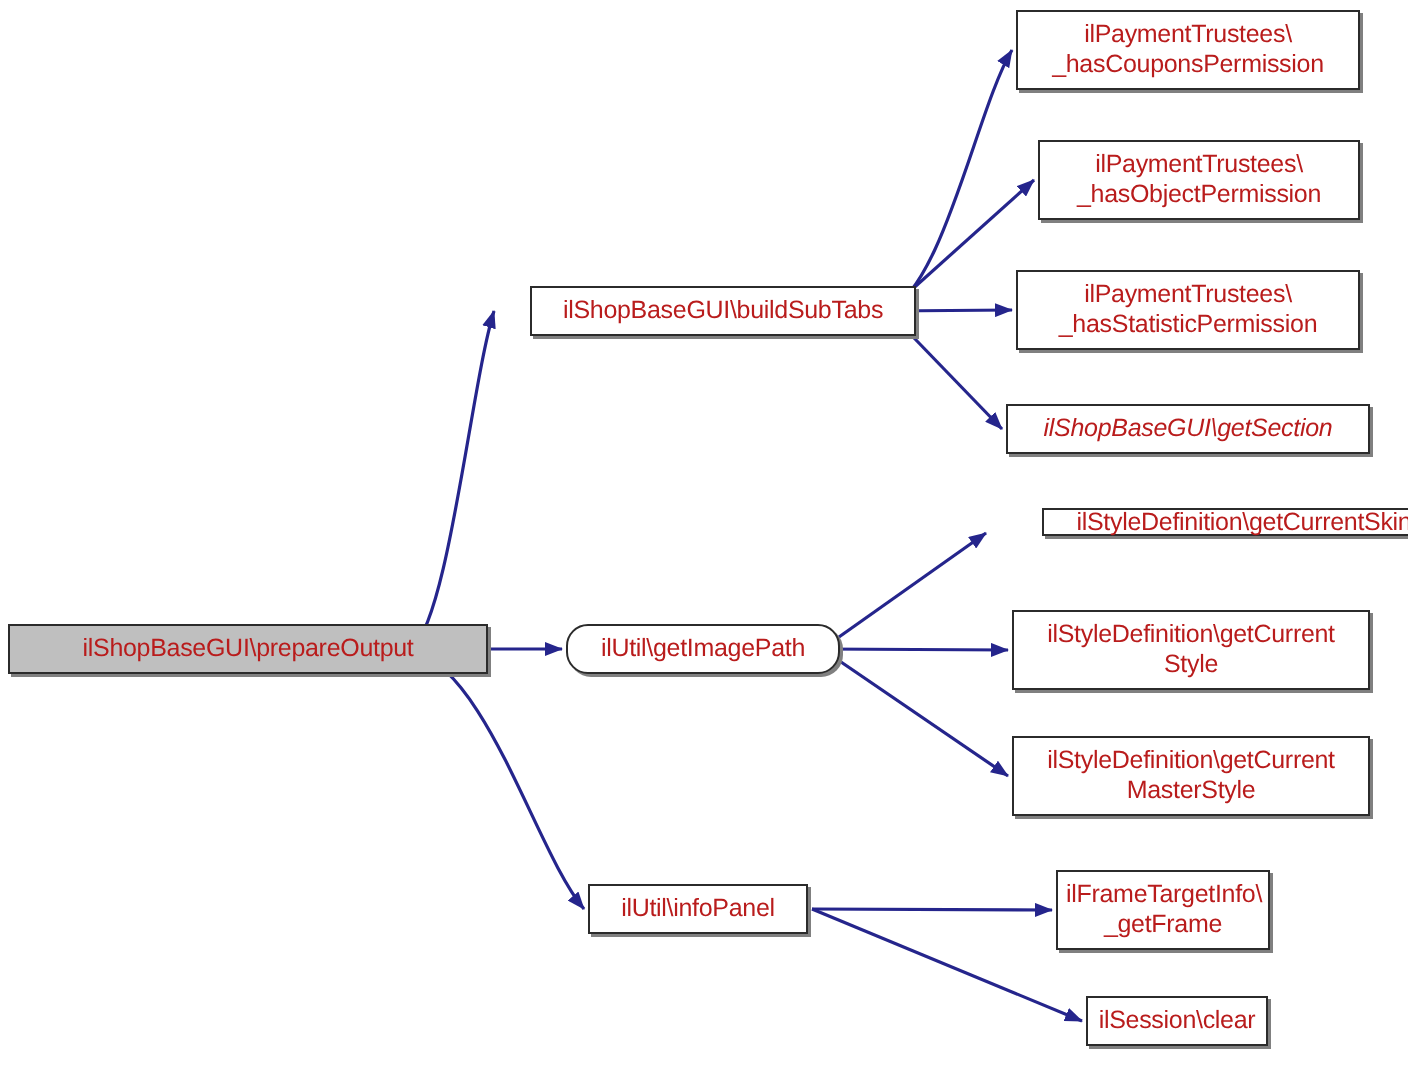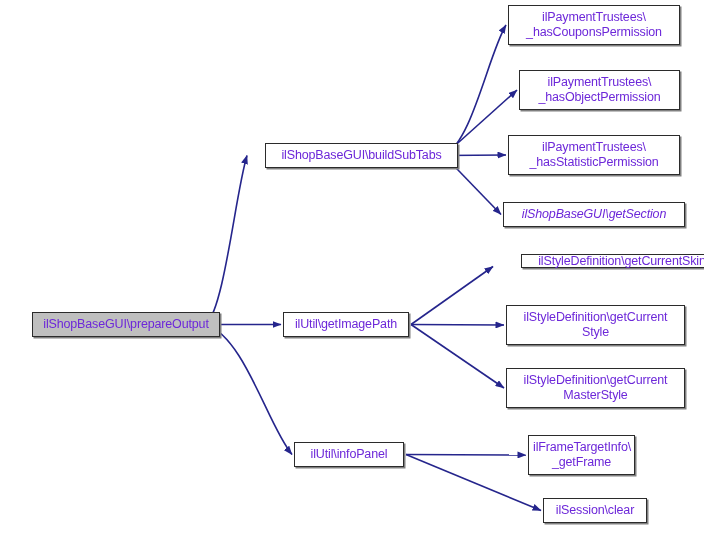--- a/index.html
+++ b/index.html
@@ -20,21 +20,21 @@
     left: 0;
     top: 0;
     width: 704px;
     height: 533px;
   }
   .node {
     position: absolute;
     box-sizing: border-box;
     border: 1px solid #2b2b2b;
     background: #ffffff;
-    color: #6d28d9;
+    color: #b91c1c;
     font-size: 12.5px;
     line-height: 15px;
     text-align: center;
     display: flex;
     align-items: center;
     white-space: pre-line;
     letter-spacing: -0.15px;
     box-shadow: 1.5px 1.5px 0 0 #808080;
     z-index: 2;
   }
@@ -72,34 +72,34 @@
         <path d="M 444 155.5 L 501 214.5" marker-end="url(#arrowhead)" stroke="#25258c"></path>
         <path d="M 411 324.5 L 493 266.5" marker-end="url(#arrowhead)" stroke="#25258c"></path>
         <path d="M 411 324.5 L 504 325" marker-end="url(#arrowhead)" stroke="#25258c"></path>
         <path d="M 411 324.5 L 504 388" marker-end="url(#arrowhead)" stroke="#25258c"></path>
         <path d="M 406 454.5 L 526 455" marker-end="url(#arrowhead)" stroke="#25258c"></path>
         <path d="M 406 454.5 L 541 510.5" marker-end="url(#arrowhead)" stroke="#25258c"></path>
       </g>
   </svg>
 
   <div id="nodes-layer">
-      <div class="node root" style="left: 4px; top: 312px; width: 188px; height: 25px; background: rgb(191, 191, 191); margin-left: 28px;"><span class="label">ilShopBaseGUI\prepareOutput</span></div>
+      <div class="node root" style="left: 4px; top: 312px; width: 240px; height: 25px; background: rgb(191, 191, 191);"><span class="label">ilShopBaseGUI\prepareOutput</span></div>
       <div class="node" style="left: 249px; top: 143px; width: 193px; height: 25px; margin-left: 16px;"><span class="label">ilShopBaseGUI\buildSubTabs</span></div>
-      <div class="node" style="left: 283px; top: 312px; width: 126px; height: 25px;"><span class="label">ilUtil\getImagePath</span></div>
+      <div class="node" style="left: 283px; top: 312px; width: 137px; height: 25px; border-radius: 11px;"><span class="label">ilUtil\getImagePath</span></div>
       <div class="node" style="left: 294px; top: 442px; width: 110px; height: 25px;"><span class="label">ilUtil\infoPanel</span></div>
       <div class="node two-line" style="left: 508px; top: 5px; width: 172px; height: 40px;"><span class="label">ilPaymentTrustees\
 _hasCouponsPermission</span></div>
       <div class="node two-line" style="left: 519px; top: 70px; width: 161px; height: 40px;"><span class="label">ilPaymentTrustees\
 _hasObjectPermission</span></div>
       <div class="node two-line" style="left: 508px; top: 135px; width: 172px; height: 40px;"><span class="label">ilPaymentTrustees\
 _hasStatisticPermission</span></div>
       <div class="node" style="left: 503px; top: 202px; width: 182px; height: 25px; font-style: italic;"><span class="label">ilShopBaseGUI\getSection</span></div>
       <div class="node" style="left: 521px; top: 254px; width: 202px; height: 14px;"><span class="label">ilStyleDefinition\getCurrentSkin</span></div>
       <div class="node two-line" style="left: 506px; top: 305px; width: 179px; height: 40px;"><span class="label">ilStyleDefinition\getCurrent
 Style</span></div>
       <div class="node two-line" style="left: 506px; top: 368px; width: 179px; height: 40px;"><span class="label">ilStyleDefinition\getCurrent
 MasterStyle</span></div>
       <div class="node two-line" style="left: 528px; top: 435px; width: 107px; height: 40px;"><span class="label">ilFrameTargetInfo\
 _getFrame</span></div>
-      <div class="node" style="left: 543px; top: 498px; width: 104px; height: 25px;"><span class="label">ilSession\clear</span></div>
+      <div class="node" style="left: 543px; top: 498px; width: 91px; height: 25px;"><span class="label">ilSession\clear</span></div>
     </div>
 
 </div>
 
 </body></html>

